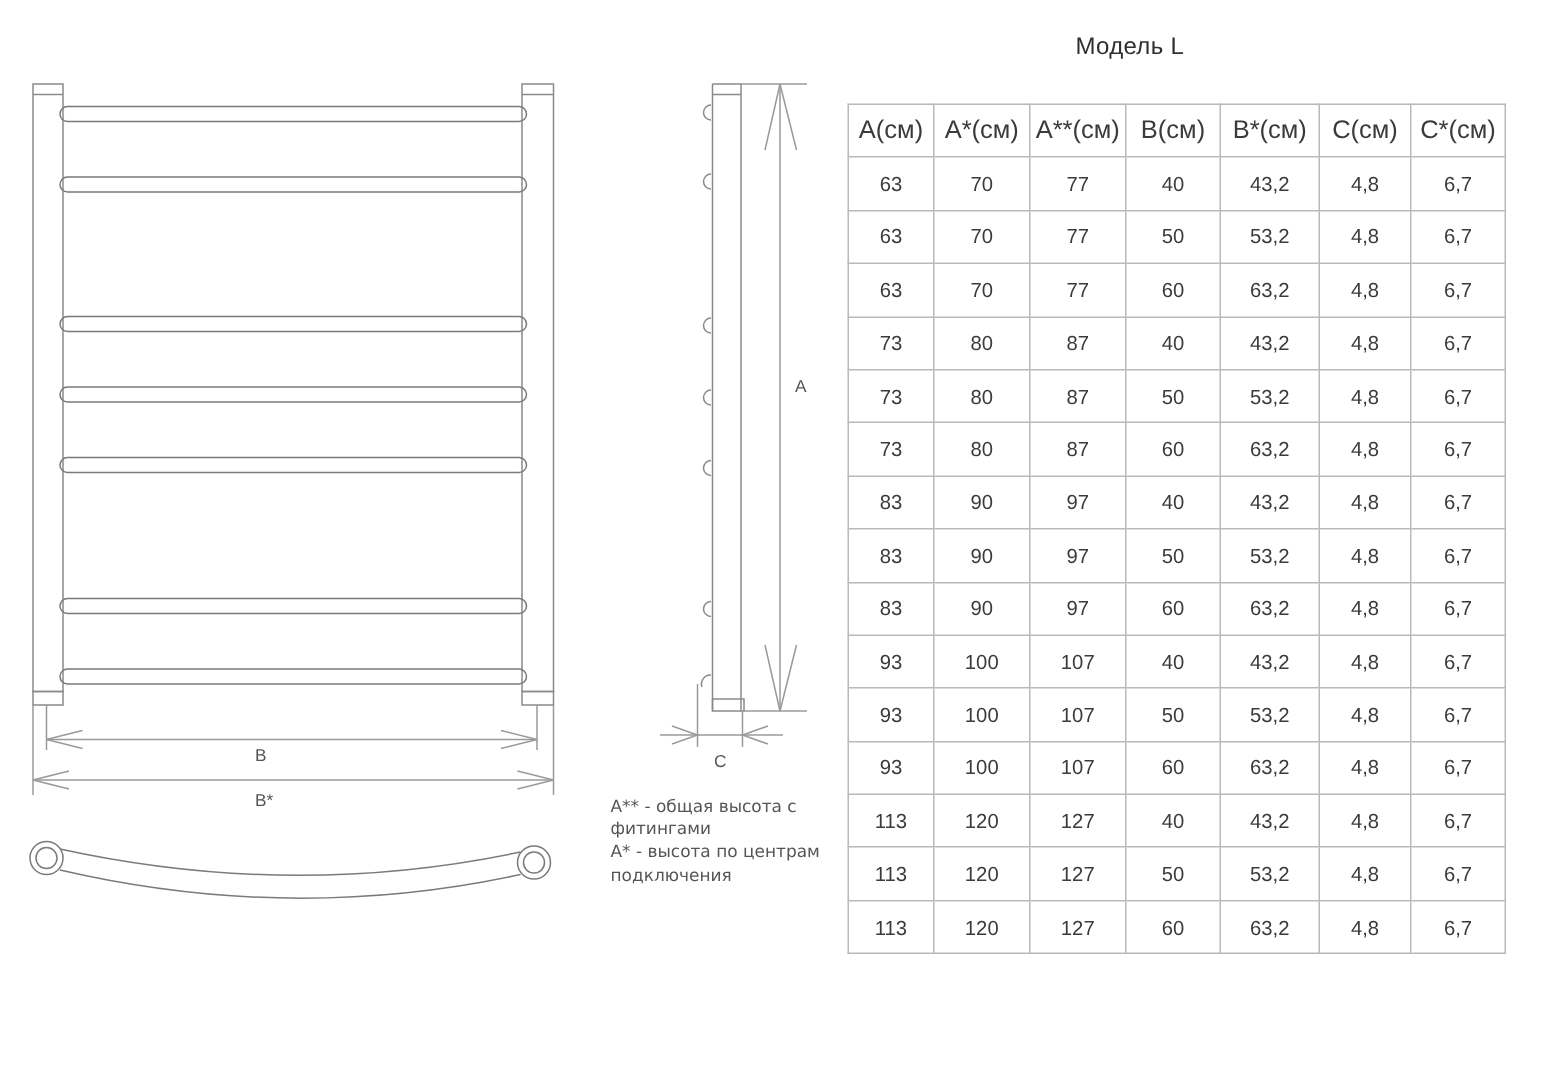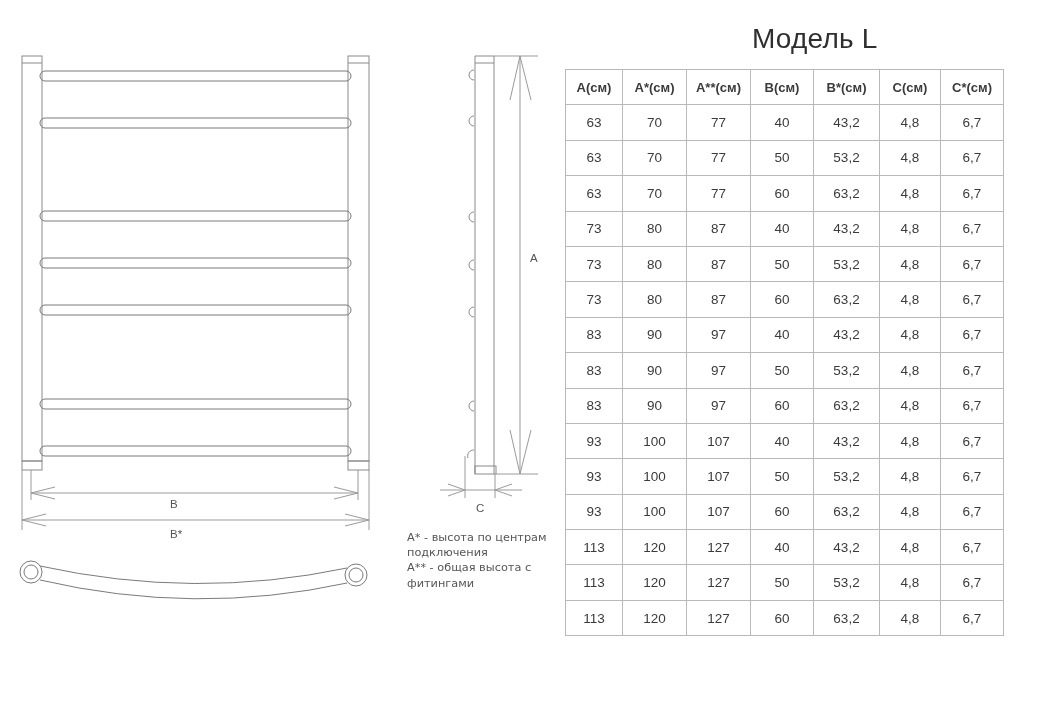--- a/index.html
+++ b/index.html
@@ -1,25 +1,25 @@
 <!DOCTYPE html>
 <html><head>
   <meta charset="utf-8">
   <style>
     html, body { margin: 0; padding: 0; background: #ffffff; }
     body { width: 1039px; height: 715px; position: relative; overflow: hidden;
            font-family: "Liberation Sans", sans-serif; color: #3a3a3a; }
     .drawing { position: absolute; left: 0; top: 0; }
-    .title { position: absolute; left: 752px; top: 23px; font-size: 28px; color: #2f2f2f;
+    .title { position: absolute; left: 717px; top: 23px; font-size: 16px; color: #2f2f2f;
              font-family: "Liberation Sans", sans-serif; letter-spacing: 0.2px; }
     table.spec { position: absolute; left: 565px; top: 69px; border-collapse: collapse;
                  font-family: "Liberation Sans", sans-serif; font-size: 13.5px; color: #3b3b3b; }
     table.spec th, table.spec td { border: 1px solid #b9b9b9; text-align: center;
                  height: 34.4px; padding: 0; font-weight: normal; }
-    table.spec th { font-size: 13px; font-weight: bold; }
+    table.spec th { font-size: 17px; }
     .notes { position: absolute; left: 407px; top: 530px; width: 160px;
              font-family: "DejaVu Sans", sans-serif; font-size: 11.3px; line-height: 15.2px; color: #555; }
     .lbl { position: absolute; font-family: "Liberation Sans", sans-serif; font-size: 11.5px; color: #555; }
   </style>
 </head>
 <body>
 
 <svg class="drawing" width="1039" height="715" viewBox="0 0 1039 715" xmlns="http://www.w3.org/2000/svg" fill="none" stroke="#8a8a8a" stroke-width="1">
 
   <g>
@@ -104,22 +104,22 @@
 </svg>
 
 <div class="lbl" style="left:170px; top:498px;">B</div>
 <div class="lbl" style="left:170px; top:528px;">B*</div>
 <div class="lbl" style="left:530px; top:252px;">A</div>
 <div class="lbl" style="left:476px; top:502px;">C</div>
 
 <div class="title">Модель L</div>
 
 <div class="notes">
+  <div>A** - общая высота с фитингами</div>
   <div>A* - высота по центрам подключения</div>
-  <div>A** - общая высота с фитингами</div>
 </div>
 
 <table class="spec">
   <colgroup>
     <col style="width:57px">
       <col style="width:64px">
       <col style="width:64px">
       <col style="width:63px">
     <col style="width:66px">
       <col style="width:61px">

